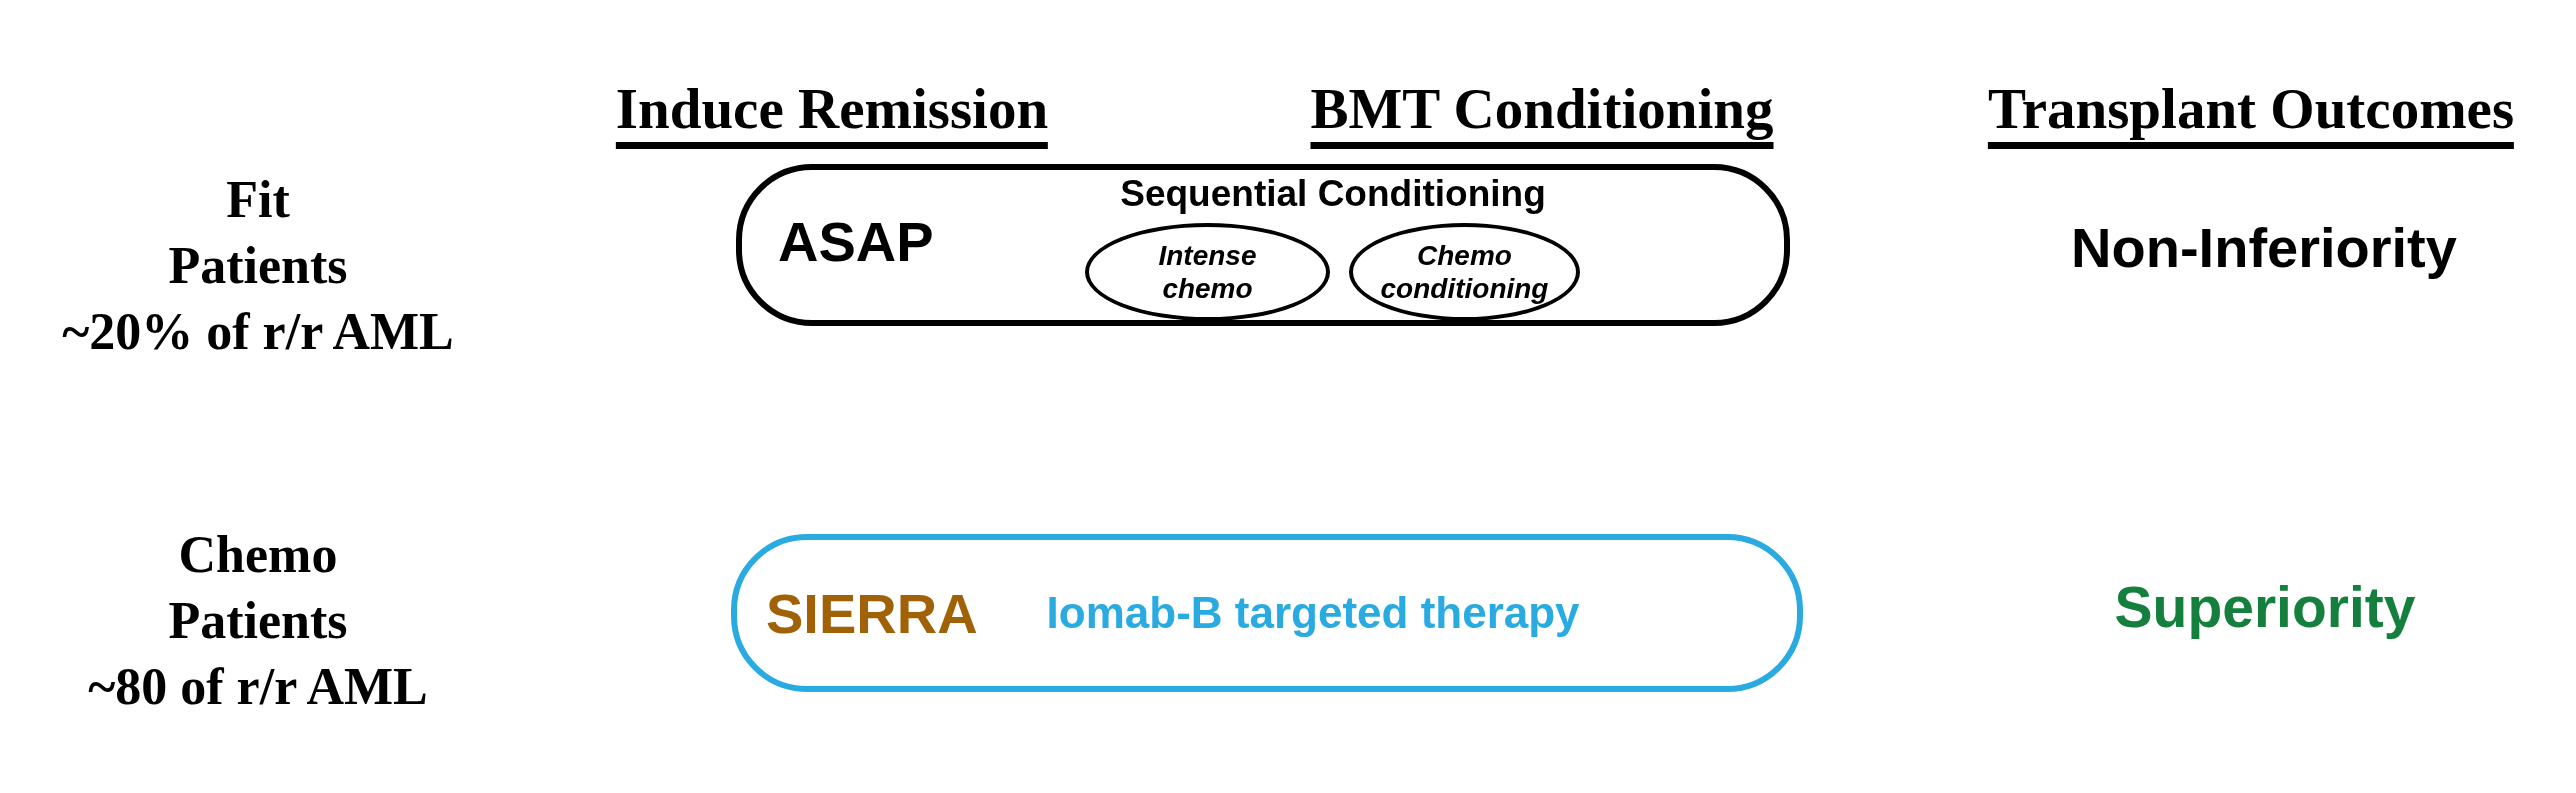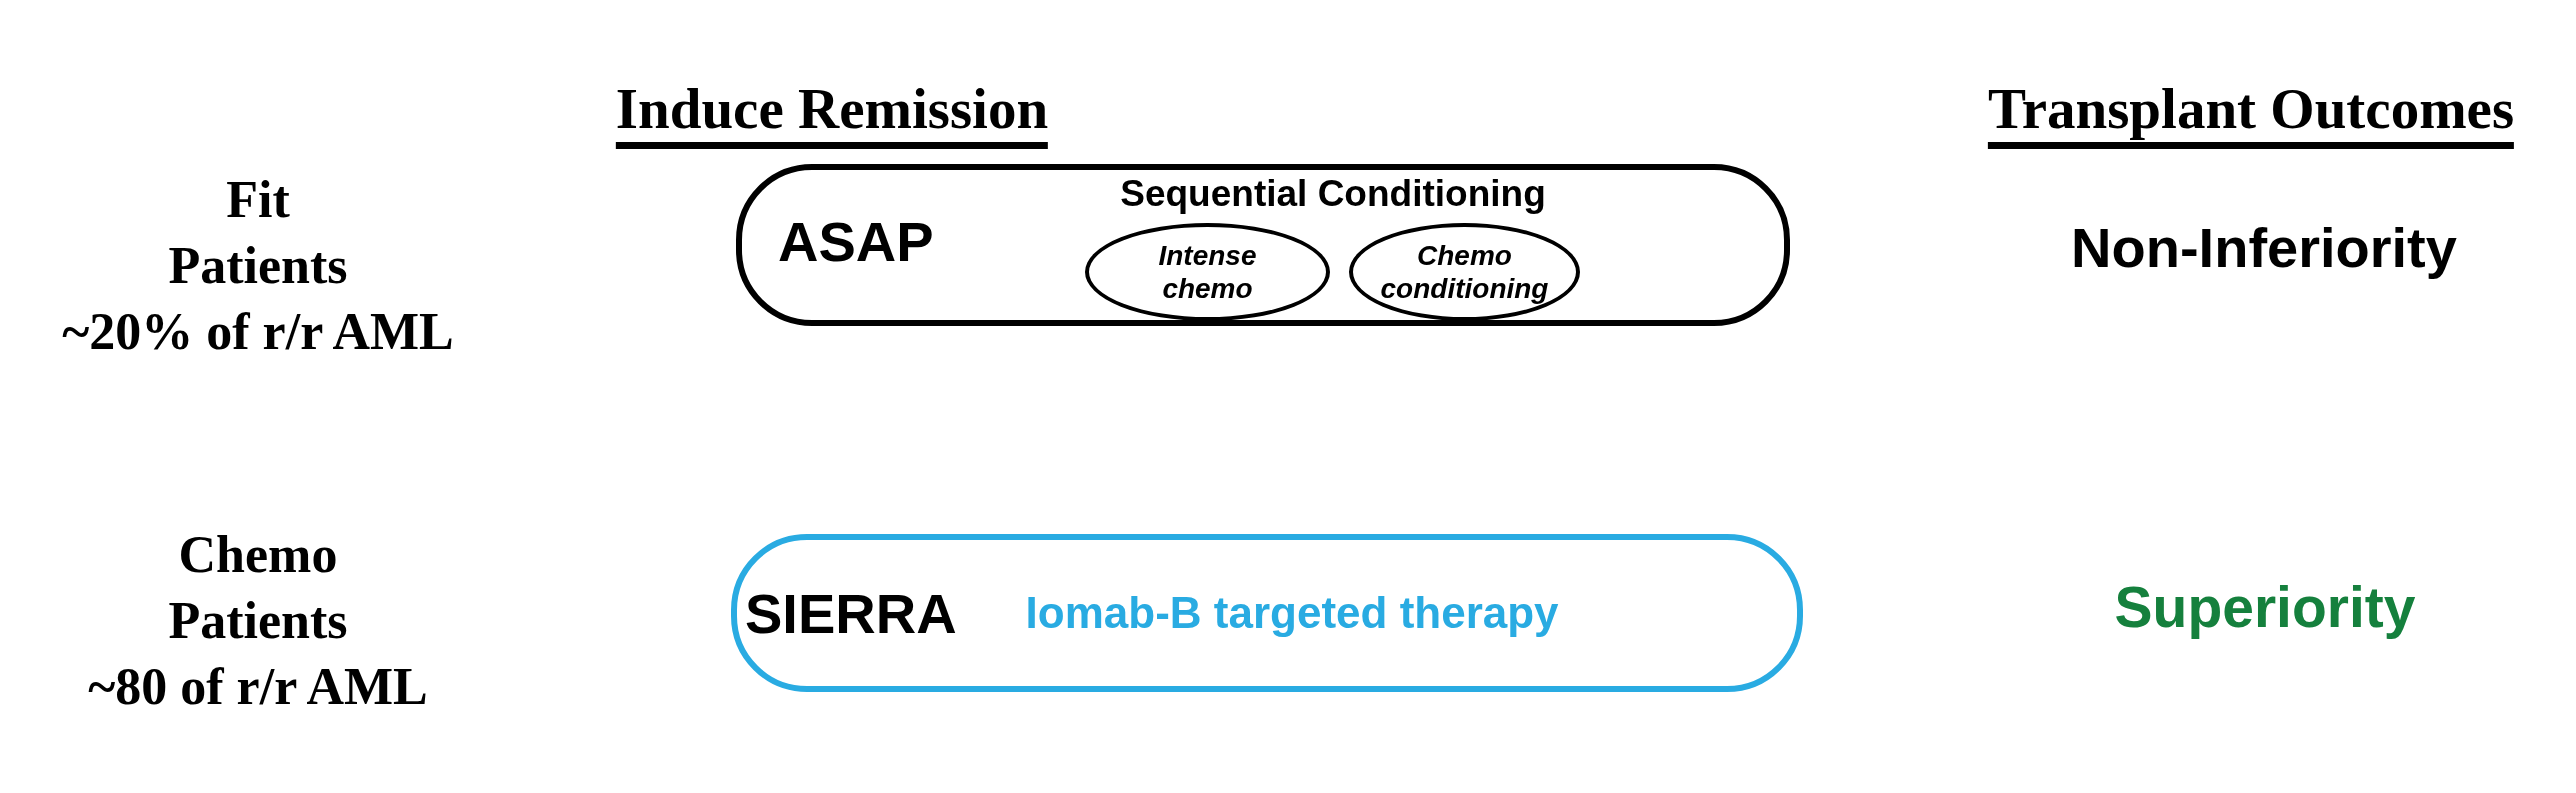--- a/index.html
+++ b/index.html
@@ -112,22 +112,22 @@
     line-height: 1.18;
     color: #000000;
     font-style: italic;
   }
   .step-ellipse.e1 { left: 343px; top: 53px; width: 245px; height: 98px; }
   .step-ellipse.e2 { left: 607px; top: 53px; width: 231px; height: 98px; }
 
   .trial-name-sierra {
     font-weight: bold;
     font-size: 56px;
-    color: #000000;
-    margin-left: 8px;
+    color: #a16207;
+    margin-left: 29px;
     white-space: nowrap;
   }
   .therapy-label {
     font-weight: bold;
     font-size: 44px;
     color: #29ABE2;
     margin-left: 69px;
     white-space: nowrap;
   }
 
@@ -142,20 +142,21 @@
   }
   .outcome.row1 { left: 2264px; top: 220px; color: #000000; }
   .outcome.row2 { left: 2265px; top: 579px; color: #15803d; font-size: 57px; }
 </style>
 </head>
 <body>
 
 <div class="canvas">
 
   <div class="col-header c1">Induce Remission</div>
+  <div class="col-header c2">BMT Conditioning</div>
   <div class="col-header c3">Transplant Outcomes</div>
 
   <div class="patient-label fit">
     <div>Fit</div>
     <div>Patients</div>
     <div>~20% of r/r AML</div>
   </div>
 
   <div class="trial-box asap">
     <div class="box-title">Sequential Conditioning</div>

